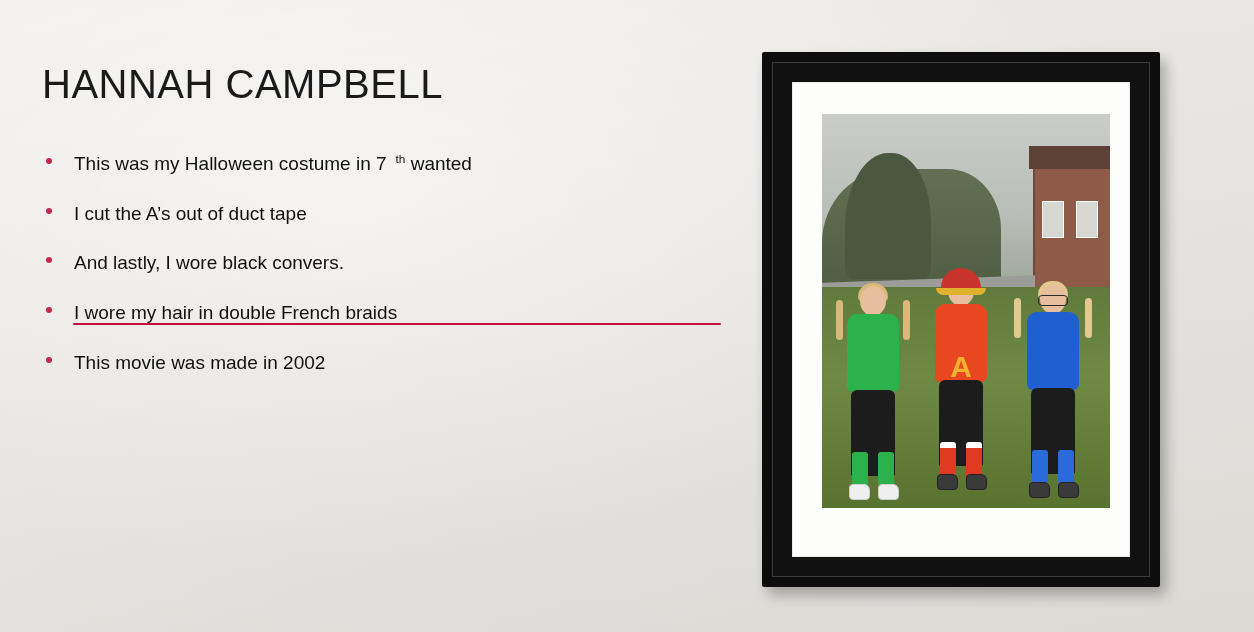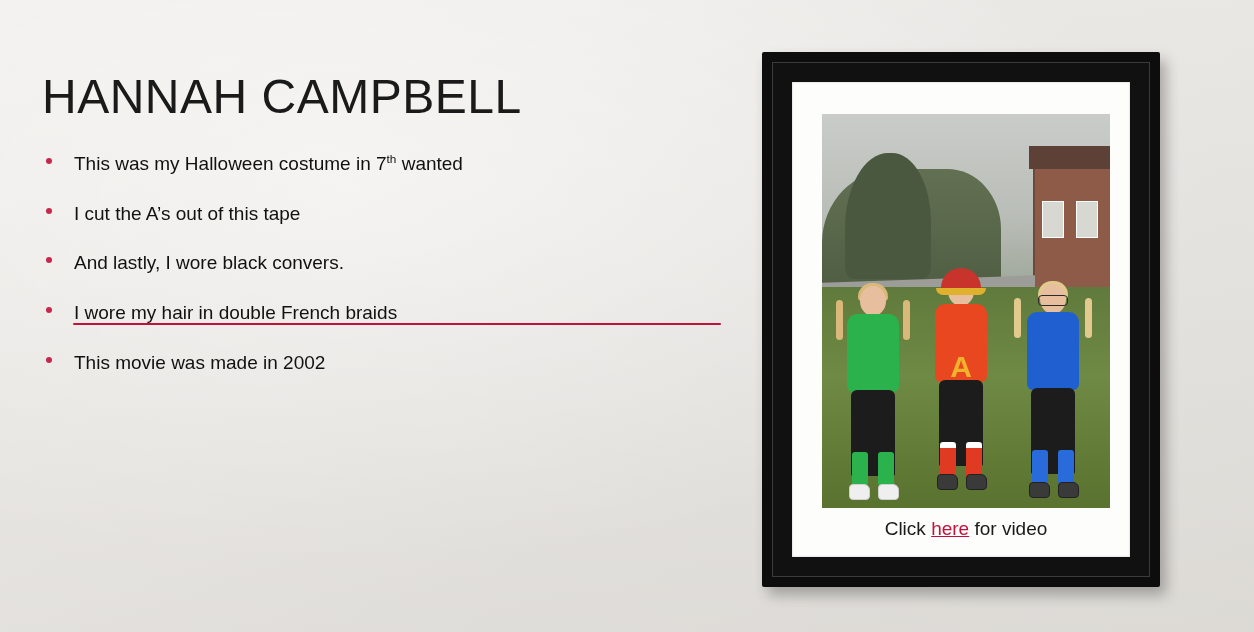--- a/index.html
+++ b/index.html
@@ -35,22 +35,22 @@
   }
 
   .content {
     position: relative;
     z-index: 2;
   }
 
   .title {
     position: absolute;
     left: 42px;
-    top: 69px;
-    font-size: 48px;
+    top: 62px;
+    font-size: 40px;
     letter-spacing: 0.5px;
     color: #1a1a1a;
     font-weight: normal;
     font-family: "Liberation Sans", sans-serif;
     white-space: nowrap;
   }
 
   .bullets {
     position: absolute;
     left: 42px;
@@ -70,20 +70,21 @@
     left: 4px;
     top: 8px;
     width: 6px;
     height: 6px;
     border-radius: 50%;
     background: #c8274c;
   }
   .bullet sup {
     font-size: 0.62em;
     vertical-align: super;
+    margin-left: 9px;
   }
 
   
   .redline {
     position: absolute;
     left: 73px;
     top: 323px;
     width: 648px;
     height: 2px;
     background: #c0123c;
@@ -262,21 +263,21 @@
     <div class="bullets">
 
       <div class="bullet">
         <span class="dot"></span>
         <span>This was my Halloween costume in 7</span><sup>th</sup><span> wanted</span>
       </div>
 
 
       <div class="bullet">
         <span class="dot"></span>
-        <span>I cut the A’s out of this tape</span>
+        <span>I cut the A’s out of duct tape</span>
       </div>
 
 
       <div class="bullet">
         <span class="dot"></span>
         <span>And lastly, I wore black convers.</span>
       </div>
 
       <div class="bullet">
         <span class="dot"></span>
@@ -348,21 +349,18 @@
               <div class="letter" style="color:#103a80;top:18px;"></div>
             </div>
             <div class="legs"></div>
             <div class="sock-l" style="background:#2a6bdc;"></div>
             <div class="sock-r" style="background:#2a6bdc;"></div>
             <div class="shoe-l" style="background:#3a3a3a;border-color:#222;"></div>
             <div class="shoe-r" style="background:#3a3a3a;border-color:#222;"></div>
           </div>
         </div>
 
-        <div class="caption">
-          <span>Click </span><a class="lnk" href="#">here</a><span> for video</span>
-        </div>
 
       </div>
     </div>
 
   </div>
 </div>
 
 </body></html>

